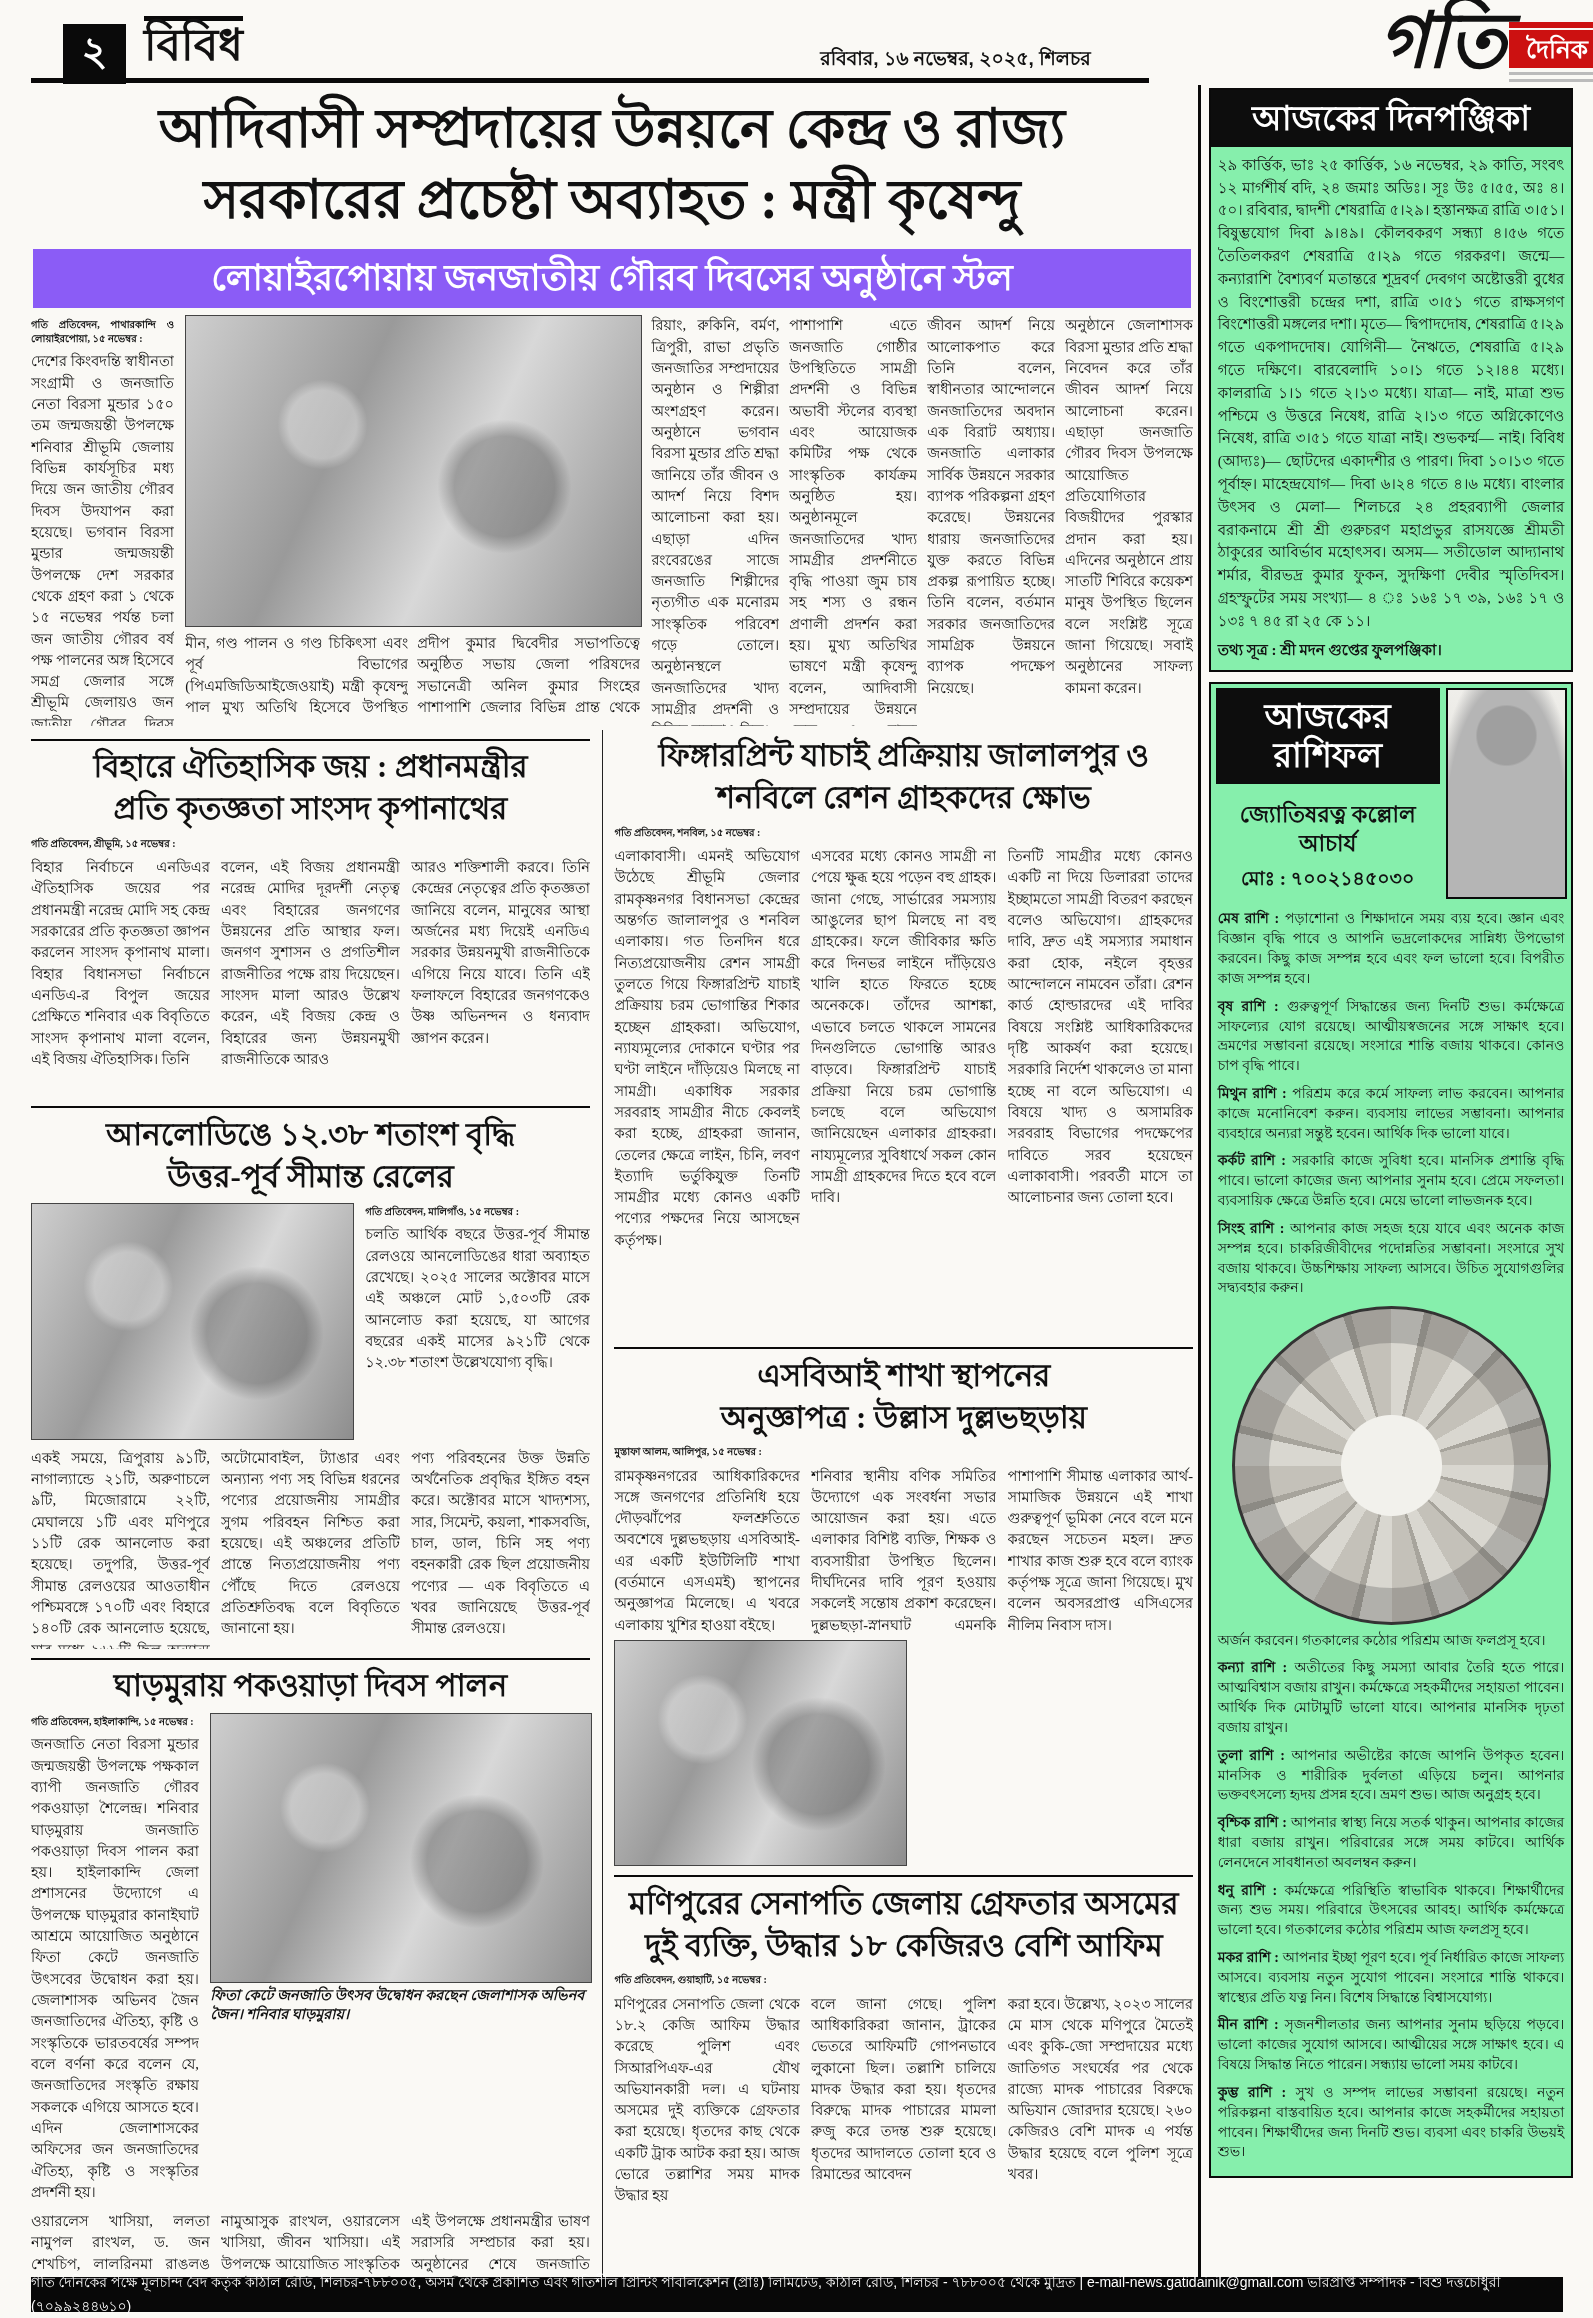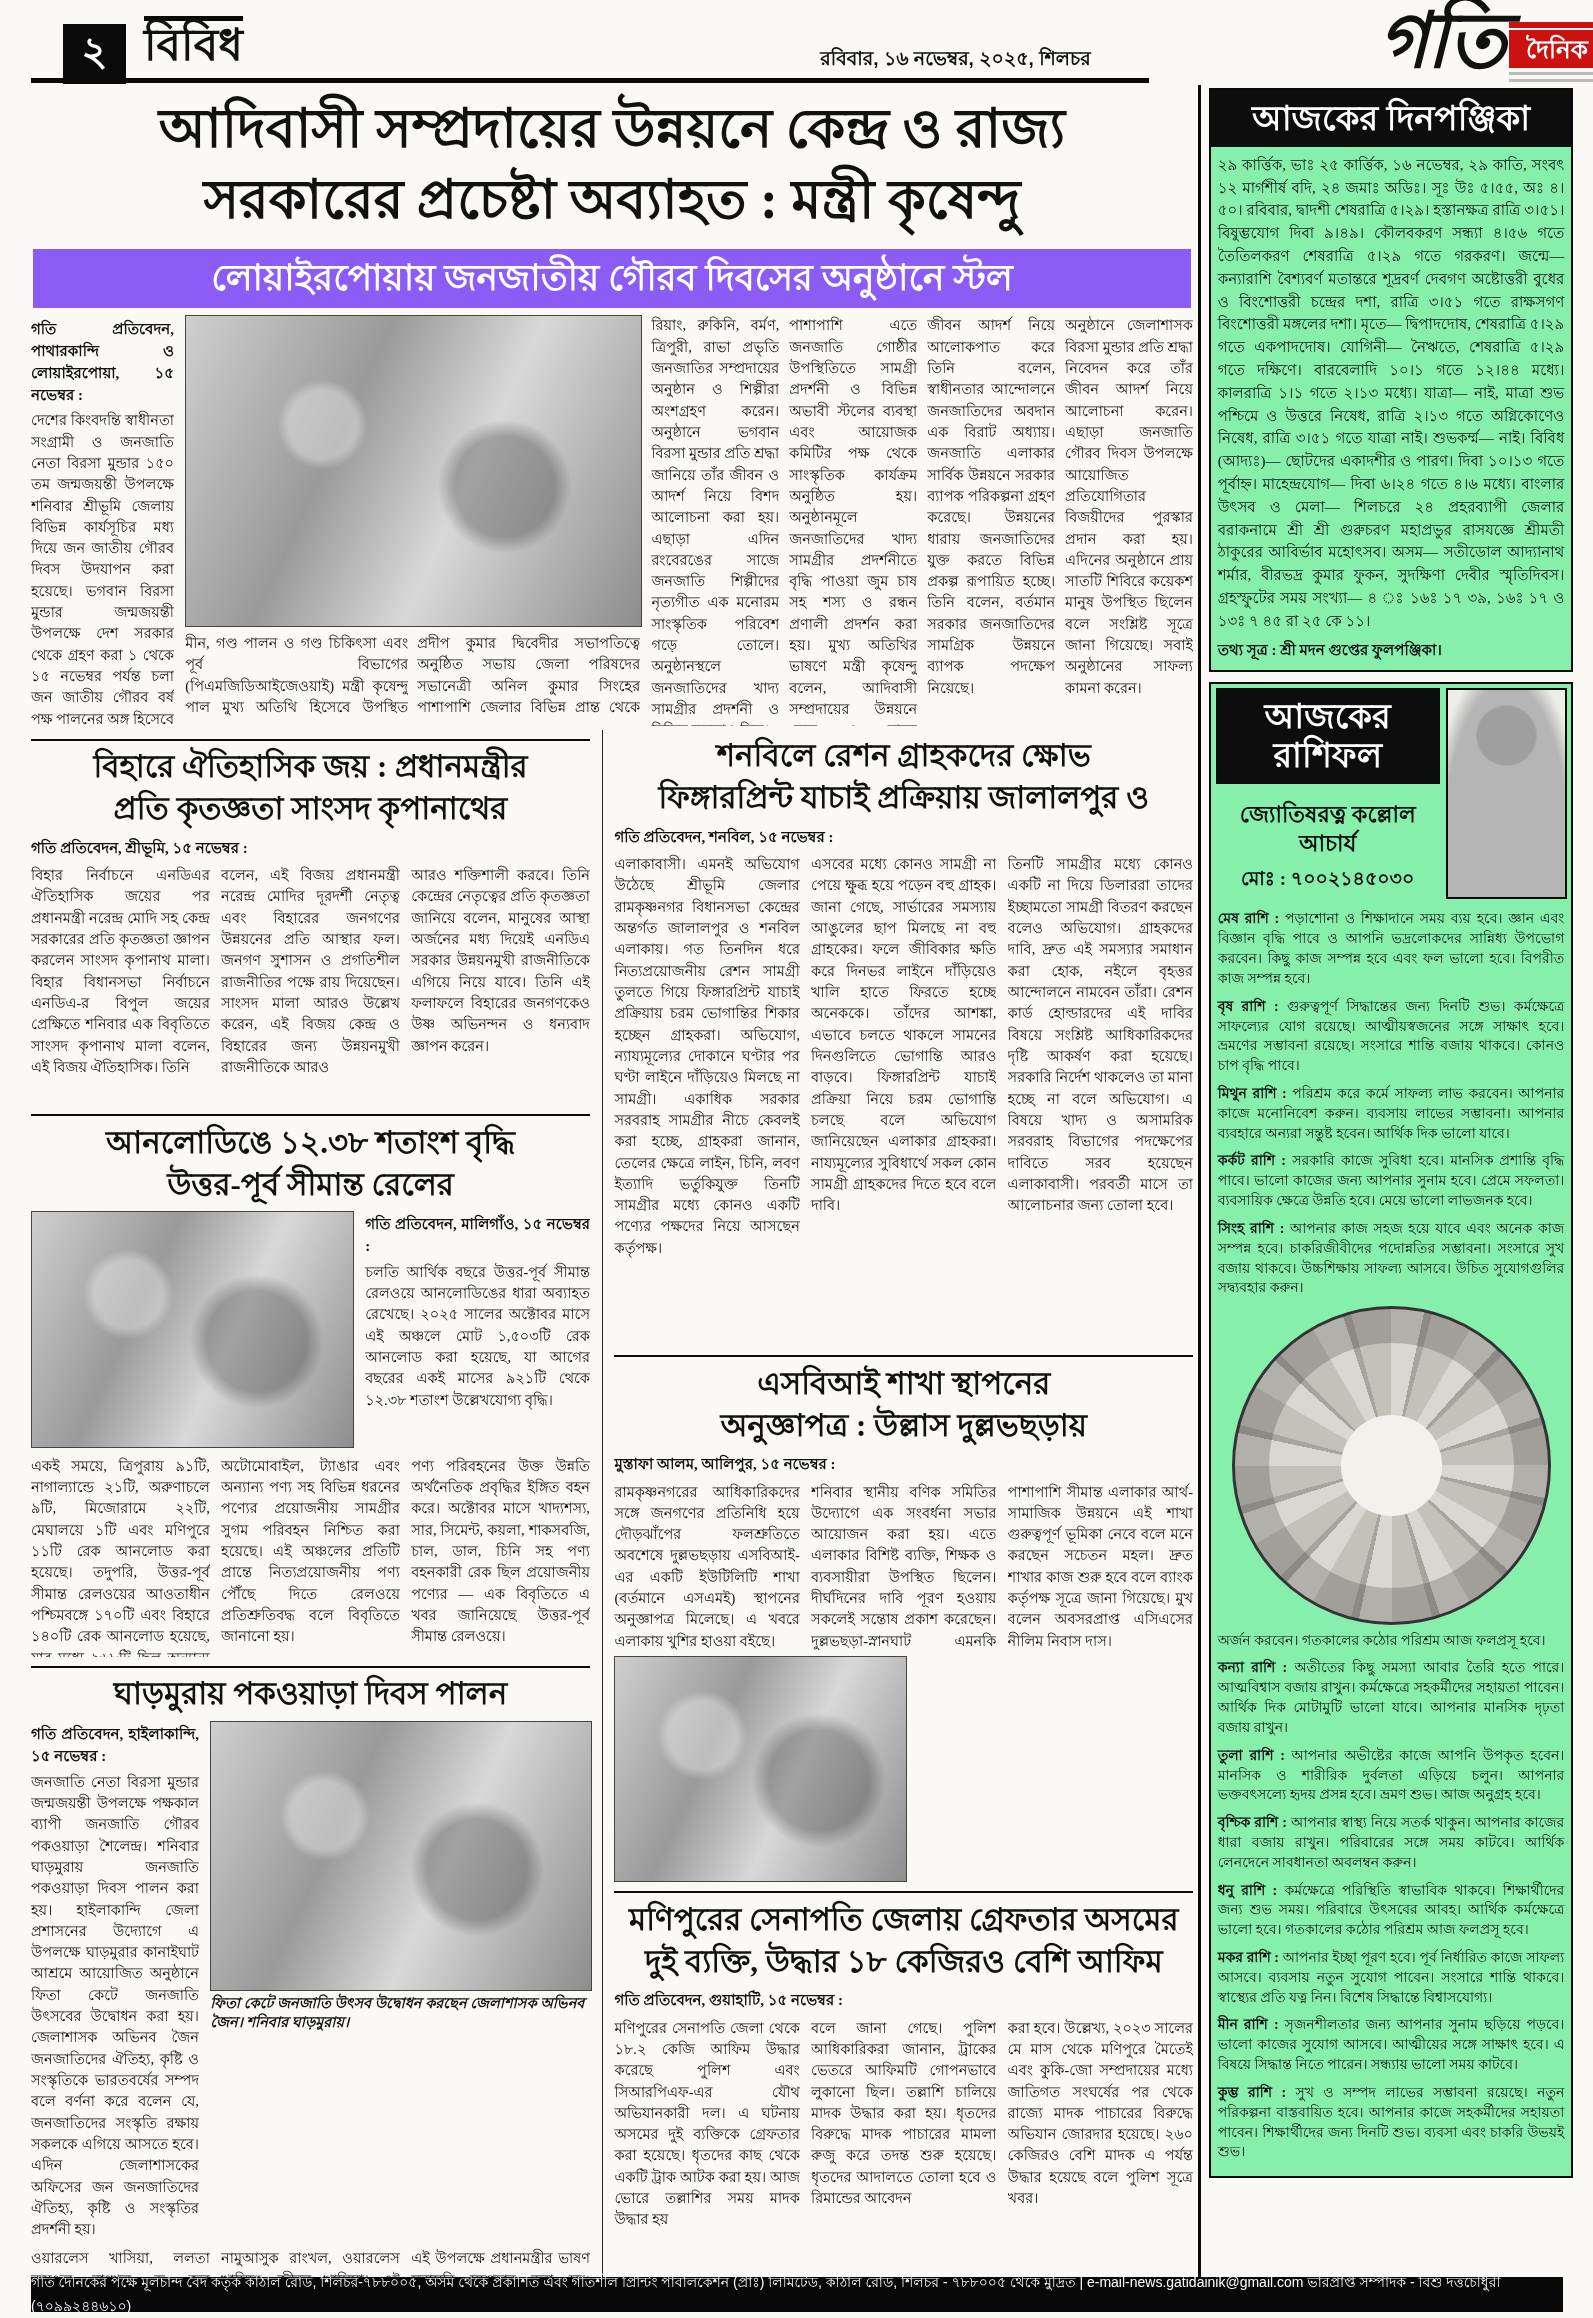--- a/index.html
+++ b/index.html
@@ -22,21 +22,21 @@
   .logo-sub{background:#cc1111;color:#fff;text-align:center;font-size:24.6px;font-weight:bold;
             padding:5.6px 3.4px;line-height:1.1;}
   .logo-fineprint{height:3.4px;background:#bbb;margin-top:3.4px;}
   #header-rule{position:absolute;left:31px;top:78px;width:1118px;height:4.5px;background:#0a0a0a;}
 
   
   #main{position:absolute;left:31px;top:85px;width:1162px;height:2196px;overflow:hidden;}
   .headline-xl{font-size:54px;font-weight:bold;text-align:center;line-height:1.32;margin-top:9px;}
   .banner{background:#8b5cf6;color:#fff;text-align:center;font-size:36px;font-weight:bold;
           padding:7.8px 4.5px;margin:12.3px 2.2px 7.8px 2.2px;line-height:1.2;}
-  .byline{font-weight:bold;font-size:15px;margin:2.2px 0 4.5px 0;}
+  .byline{font-weight:bold;font-size:10px;margin:2.2px 0 4.5px 0;}
   .bodytext{font-size:14.5px;line-height:1.47;text-align:justify;overflow:hidden;}
   .cols3{display:grid;grid-template-columns:repeat(3,1fr);gap:11.2px;overflow:hidden;}
   .cols4{display:grid;grid-template-columns:repeat(4,1fr);gap:10px;overflow:hidden;}
   .photo{background:
       radial-gradient(circle at 30% 35%, rgba(255,255,255,.35) 0 34px, transparent 45px),
       radial-gradient(circle at 70% 55%, rgba(0,0,0,.25) 0 50px, transparent 67px),
       linear-gradient(115deg,#cfcfcf 0%,#9a9a9a 35%,#d8d8d8 60%,#8d8d8d 100%);
       border:1.1px solid #444;}
   .art{border-top:2.2px solid #0a0a0a;padding-top:5.6px;margin-top:9px;}
   .art-head{font-size:31px;font-weight:bold;text-align:center;line-height:1.35;margin-bottom:5.6px;}
@@ -183,22 +183,22 @@
             <div class="bodytext">নামুআসুক রাংখল, ওয়ারলেস খাসিয়া, জীবন খাসিয়া। এই উপলক্ষে আয়োজিত সাংস্কৃতিক অনুষ্ঠানে বিভিন্ন জনজাতি গোষ্ঠীর নৃত্য পরিবেশিত হয়। সমবেত দর্শক প্রাণবন্ত পরিবেশনায় মুগ্ধ হন।</div>
             <div class="bodytext">এই উপলক্ষে প্রধানমন্ত্রীর ভাষণ সরাসরি সম্প্রচার করা হয়। অনুষ্ঠানের শেষে জনজাতি ছাত্রছাত্রীদের মধ্যে পুরস্কার বিতরণ করা হয় বলে সংশ্লিষ্ট সূত্রে জানা গিয়েছে।</div>
           </div>
         </div>
       </div>
 
       <div id="stack-right">
 
         <div class="art" style="border-top:none;margin-top:0;">
           <div class="art-head">
+            <div>ফিঙ্গারপ্রিন্ট যাচাই প্রক্রিয়ায় জালালপুর ও</div>
             <div>শনবিলে রেশন গ্রাহকদের ক্ষোভ</div>
-            <div>ফিঙ্গারপ্রিন্ট যাচাই প্রক্রিয়ায় জালালপুর ও</div>
           </div>
           <div class="byline">গতি প্রতিবেদন, শনবিল, ১৫ নভেম্বর :</div>
           <div class="cols3" style="height:492px;">
             <div class="bodytext">এলাকাবাসী। এমনই অভিযোগ উঠেছে শ্রীভূমি জেলার রামকৃষ্ণনগর বিধানসভা কেন্দ্রের অন্তর্গত জালালপুর ও শনবিল এলাকায়। গত তিনদিন ধরে নিত্যপ্রয়োজনীয় রেশন সামগ্রী তুলতে গিয়ে ফিঙ্গারপ্রিন্ট যাচাই প্রক্রিয়ায় চরম ভোগান্তির শিকার হচ্ছেন গ্রাহকরা। অভিযোগ, ন্যায্যমূল্যের দোকানে ঘণ্টার পর ঘণ্টা লাইনে দাঁড়িয়েও মিলছে না সামগ্রী। একাধিক সরকার সরবরাহ সামগ্রীর নীচে কেবলই করা হচ্ছে, গ্রাহকরা জানান, তেলের ক্ষেত্রে লাইন, চিনি, লবণ ইত্যাদি ভর্তুকিযুক্ত তিনটি সামগ্রীর মধ্যে কোনও একটি পণ্যের পক্ষদের নিয়ে আসছেন কর্তৃপক্ষ।</div>
             <div class="bodytext">এসবের মধ্যে কোনও সামগ্রী না পেয়ে ক্ষুব্ধ হয়ে পড়েন বহু গ্রাহক। জানা গেছে, সার্ভারের সমস্যায় আঙুলের ছাপ মিলছে না বহু গ্রাহকের। ফলে জীবিকার ক্ষতি করে দিনভর লাইনে দাঁড়িয়েও খালি হাতে ফিরতে হচ্ছে অনেককে। তাঁদের আশঙ্কা, এভাবে চলতে থাকলে সামনের দিনগুলিতে ভোগান্তি আরও বাড়বে। ফিঙ্গারপ্রিন্ট যাচাই প্রক্রিয়া নিয়ে চরম ভোগান্তি চলছে বলে অভিযোগ জানিয়েছেন এলাকার গ্রাহকরা। নায্যমূল্যের সুবিধার্থে সকল কোন সামগ্রী গ্রাহকদের দিতে হবে বলে দাবি।</div>
             <div class="bodytext">তিনটি সামগ্রীর মধ্যে কোনও একটি না দিয়ে ডিলাররা তাদের ইচ্ছামতো সামগ্রী বিতরণ করছেন বলেও অভিযোগ। গ্রাহকদের দাবি, দ্রুত এই সমস্যার সমাধান করা হোক, নইলে বৃহত্তর আন্দোলনে নামবেন তাঁরা। রেশন কার্ড হোল্ডারদের এই দাবির বিষয়ে সংশ্লিষ্ট আধিকারিকদের দৃষ্টি আকর্ষণ করা হয়েছে। সরকারি নির্দেশ থাকলেও তা মানা হচ্ছে না বলে অভিযোগ। এ বিষয়ে খাদ্য ও অসামরিক সরবরাহ বিভাগের পদক্ষেপের দাবিতে সরব হয়েছেন এলাকাবাসী। পরবর্তী মাসে তা আলোচনার জন্য তোলা হবে।</div>
           </div>
         </div>
 
         <div class="art">

